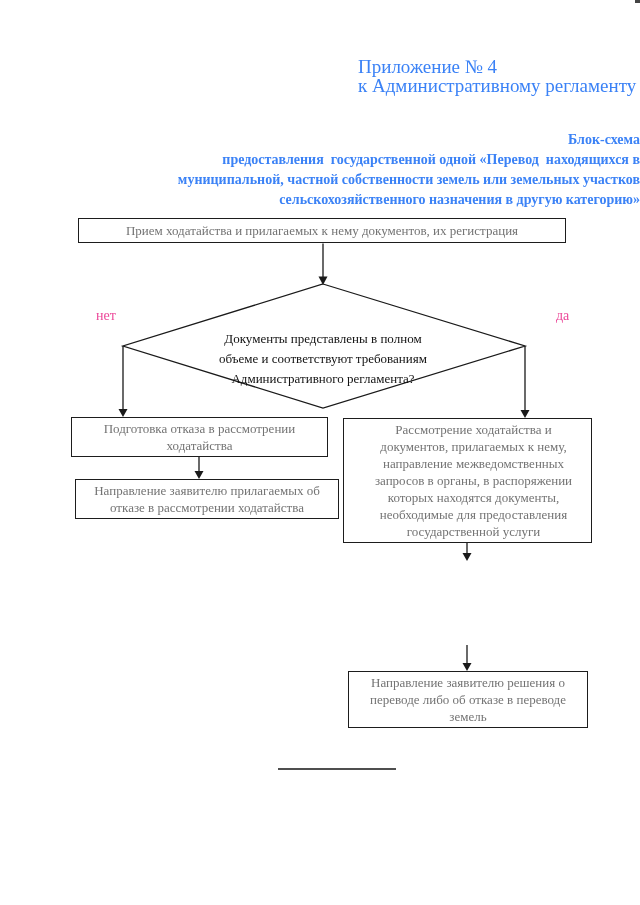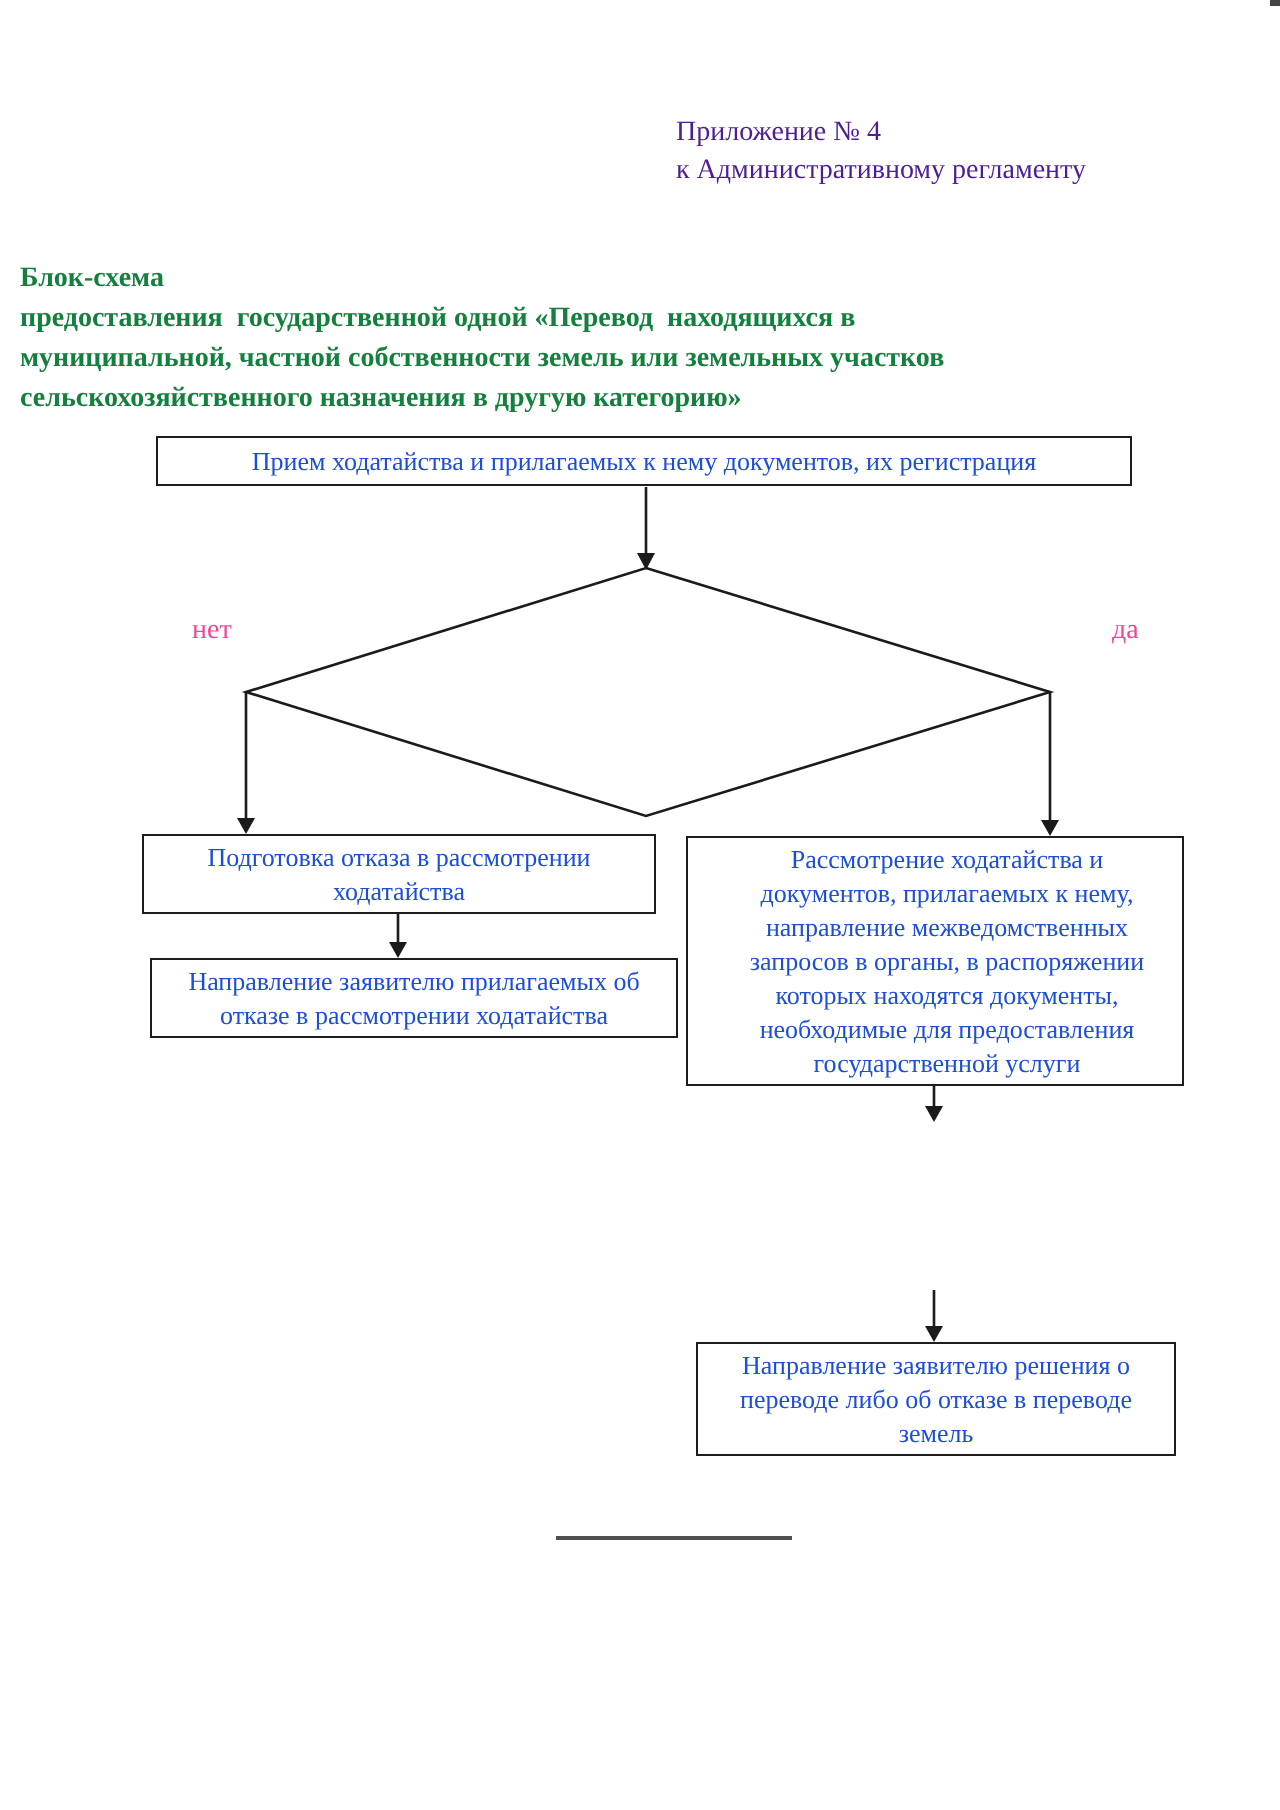--- a/index.html
+++ b/index.html
@@ -3,35 +3,35 @@
 <meta charset="utf-8">
 <style>
   html,body { margin:0; padding:0; background:#ffffff; }
   .page {
     position:relative; width:640px; height:905px; background:#ffffff;
     font-family:"Liberation Serif","DejaVu Serif",serif; color:#111;
     overflow:hidden;
   }
   .corner-mark { position:absolute; top:0; right:0; width:5px; height:3px; background:#444; }
 
-  .annex { position:absolute; left:338px; top:57px; font-size:14px; line-height:19px; color:#4c1d95; }
+  .annex { position:absolute; left:358px; top:57px; font-size:19px; line-height:19px; color:#3b82f6; }
 
-  .title { position:absolute; left:10px; top:130px; width:630px; text-align:left;
-           font-weight:bold; font-size:14px; line-height:20px; color:#15803d; }
+  .title { position:absolute; left:10px; top:130px; width:630px; text-align:right;
+           font-weight:bold; font-size:14px; line-height:20px; color:#3b82f6; }
   .title-line { white-space:pre-wrap; }
 
   svg.connectors { position:absolute; left:0; top:0; }
   svg.connectors line { stroke:#1a1a1a; stroke-width:1.3; }
   svg.connectors polygon.head { fill:#1a1a1a; stroke:none; }
   svg.connectors polygon.diamond { fill:#ffffff; stroke:#1a1a1a; stroke-width:1.3; }
 
   .fbox {
     position:absolute; box-sizing:border-box; background:#ffffff;
     border:1.4px solid #1d1d1d; display:flex; align-items:center; justify-content:center;
-    text-align:center; padding:2px 4px; font-size:13px; line-height:17px; color:#1d4ed8;
+    text-align:center; padding:2px 4px; font-size:13px; line-height:17px; color:#737373;
   }
   .b-start { left:78px;  top:218px; width:488px; min-height:25px; line-height:19px; }
   .b-no1   { left:71px;  top:417px; width:257px; min-height:38px; }
   .b-no2   { left:75px;  top:479px; width:264px; min-height:37px; }
   .b-yes1  { left:343px; top:418px; width:249px; min-height:109px;padding-left:16px; }
   .b-yes2  { left:342px; top:561px; width:250px; min-height:84px; }
   .b-yes3  { left:348px; top:671px; width:240px; min-height:52px; }
 
   .decision-text {
     position:absolute; left:217px; top:329px; width:212px; text-align:center;
@@ -80,20 +80,21 @@
 
     <line x1="467" y1="527" x2="467" y2="553"></line>
     <polygon class="head" points="462.5,553 471.5,553 467,561"></polygon>
 
     <line x1="467" y1="645" x2="467" y2="663"></line>
     <polygon class="head" points="462.5,663 471.5,663 467,671"></polygon>
   </svg>
 
   <div class="fbox b-start">Прием ходатайства и прилагаемых к нему документов, их регистрация</div>
 
+  <div class="decision-text">Документы представлены в полном объеме и соответствуют требованиям Административного регламента?</div>
 
   <div class="branch-label lbl-no">нет</div>
   <div class="branch-label lbl-yes">да</div>
 
   <div class="fbox b-no1">Подготовка отказа в рассмотрении ходатайства</div>
   <div class="fbox b-no2">Направление заявителю прилагаемых об отказе в рассмотрении ходатайства</div>
 
   <div class="fbox b-yes1">Рассмотрение ходатайства и документов, прилагаемых к нему, направление межведомственных запросов в органы, в распоряжении которых находятся документы, необходимые для предоставления государственной услуги</div>
   <div class="fbox b-yes3">Направление заявителю решения о переводе либо об отказе в переводе земель</div>
 

